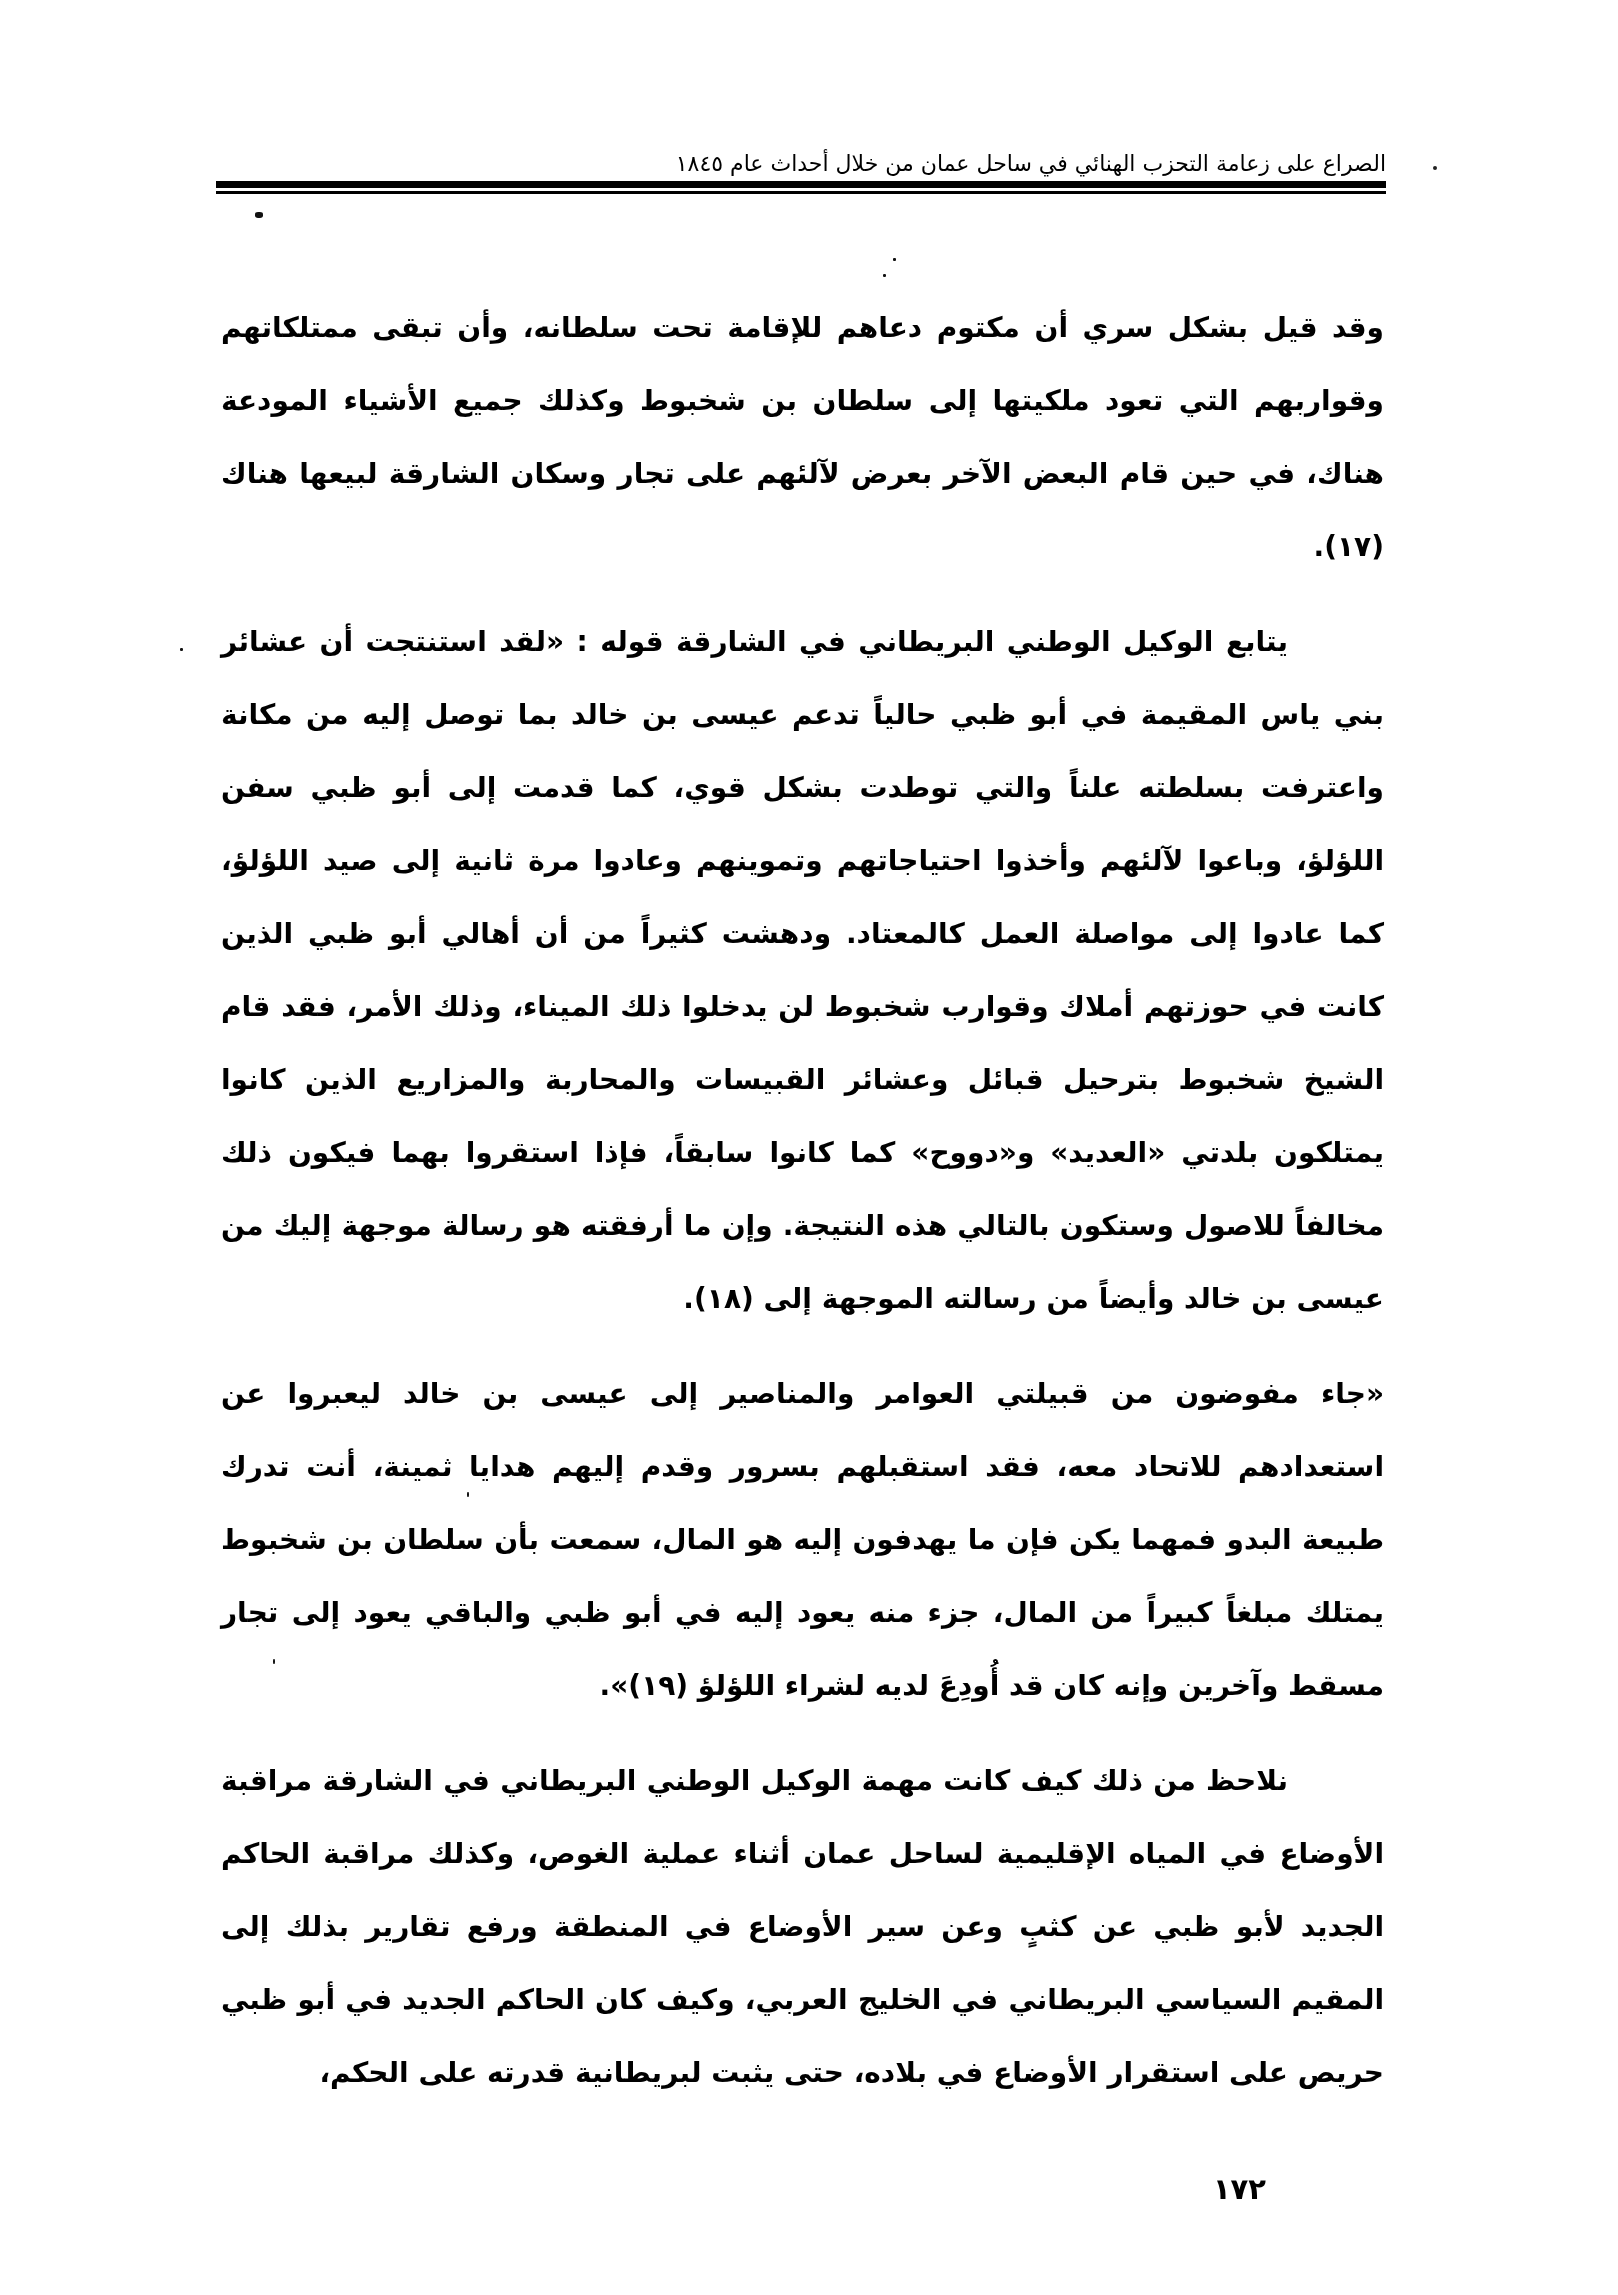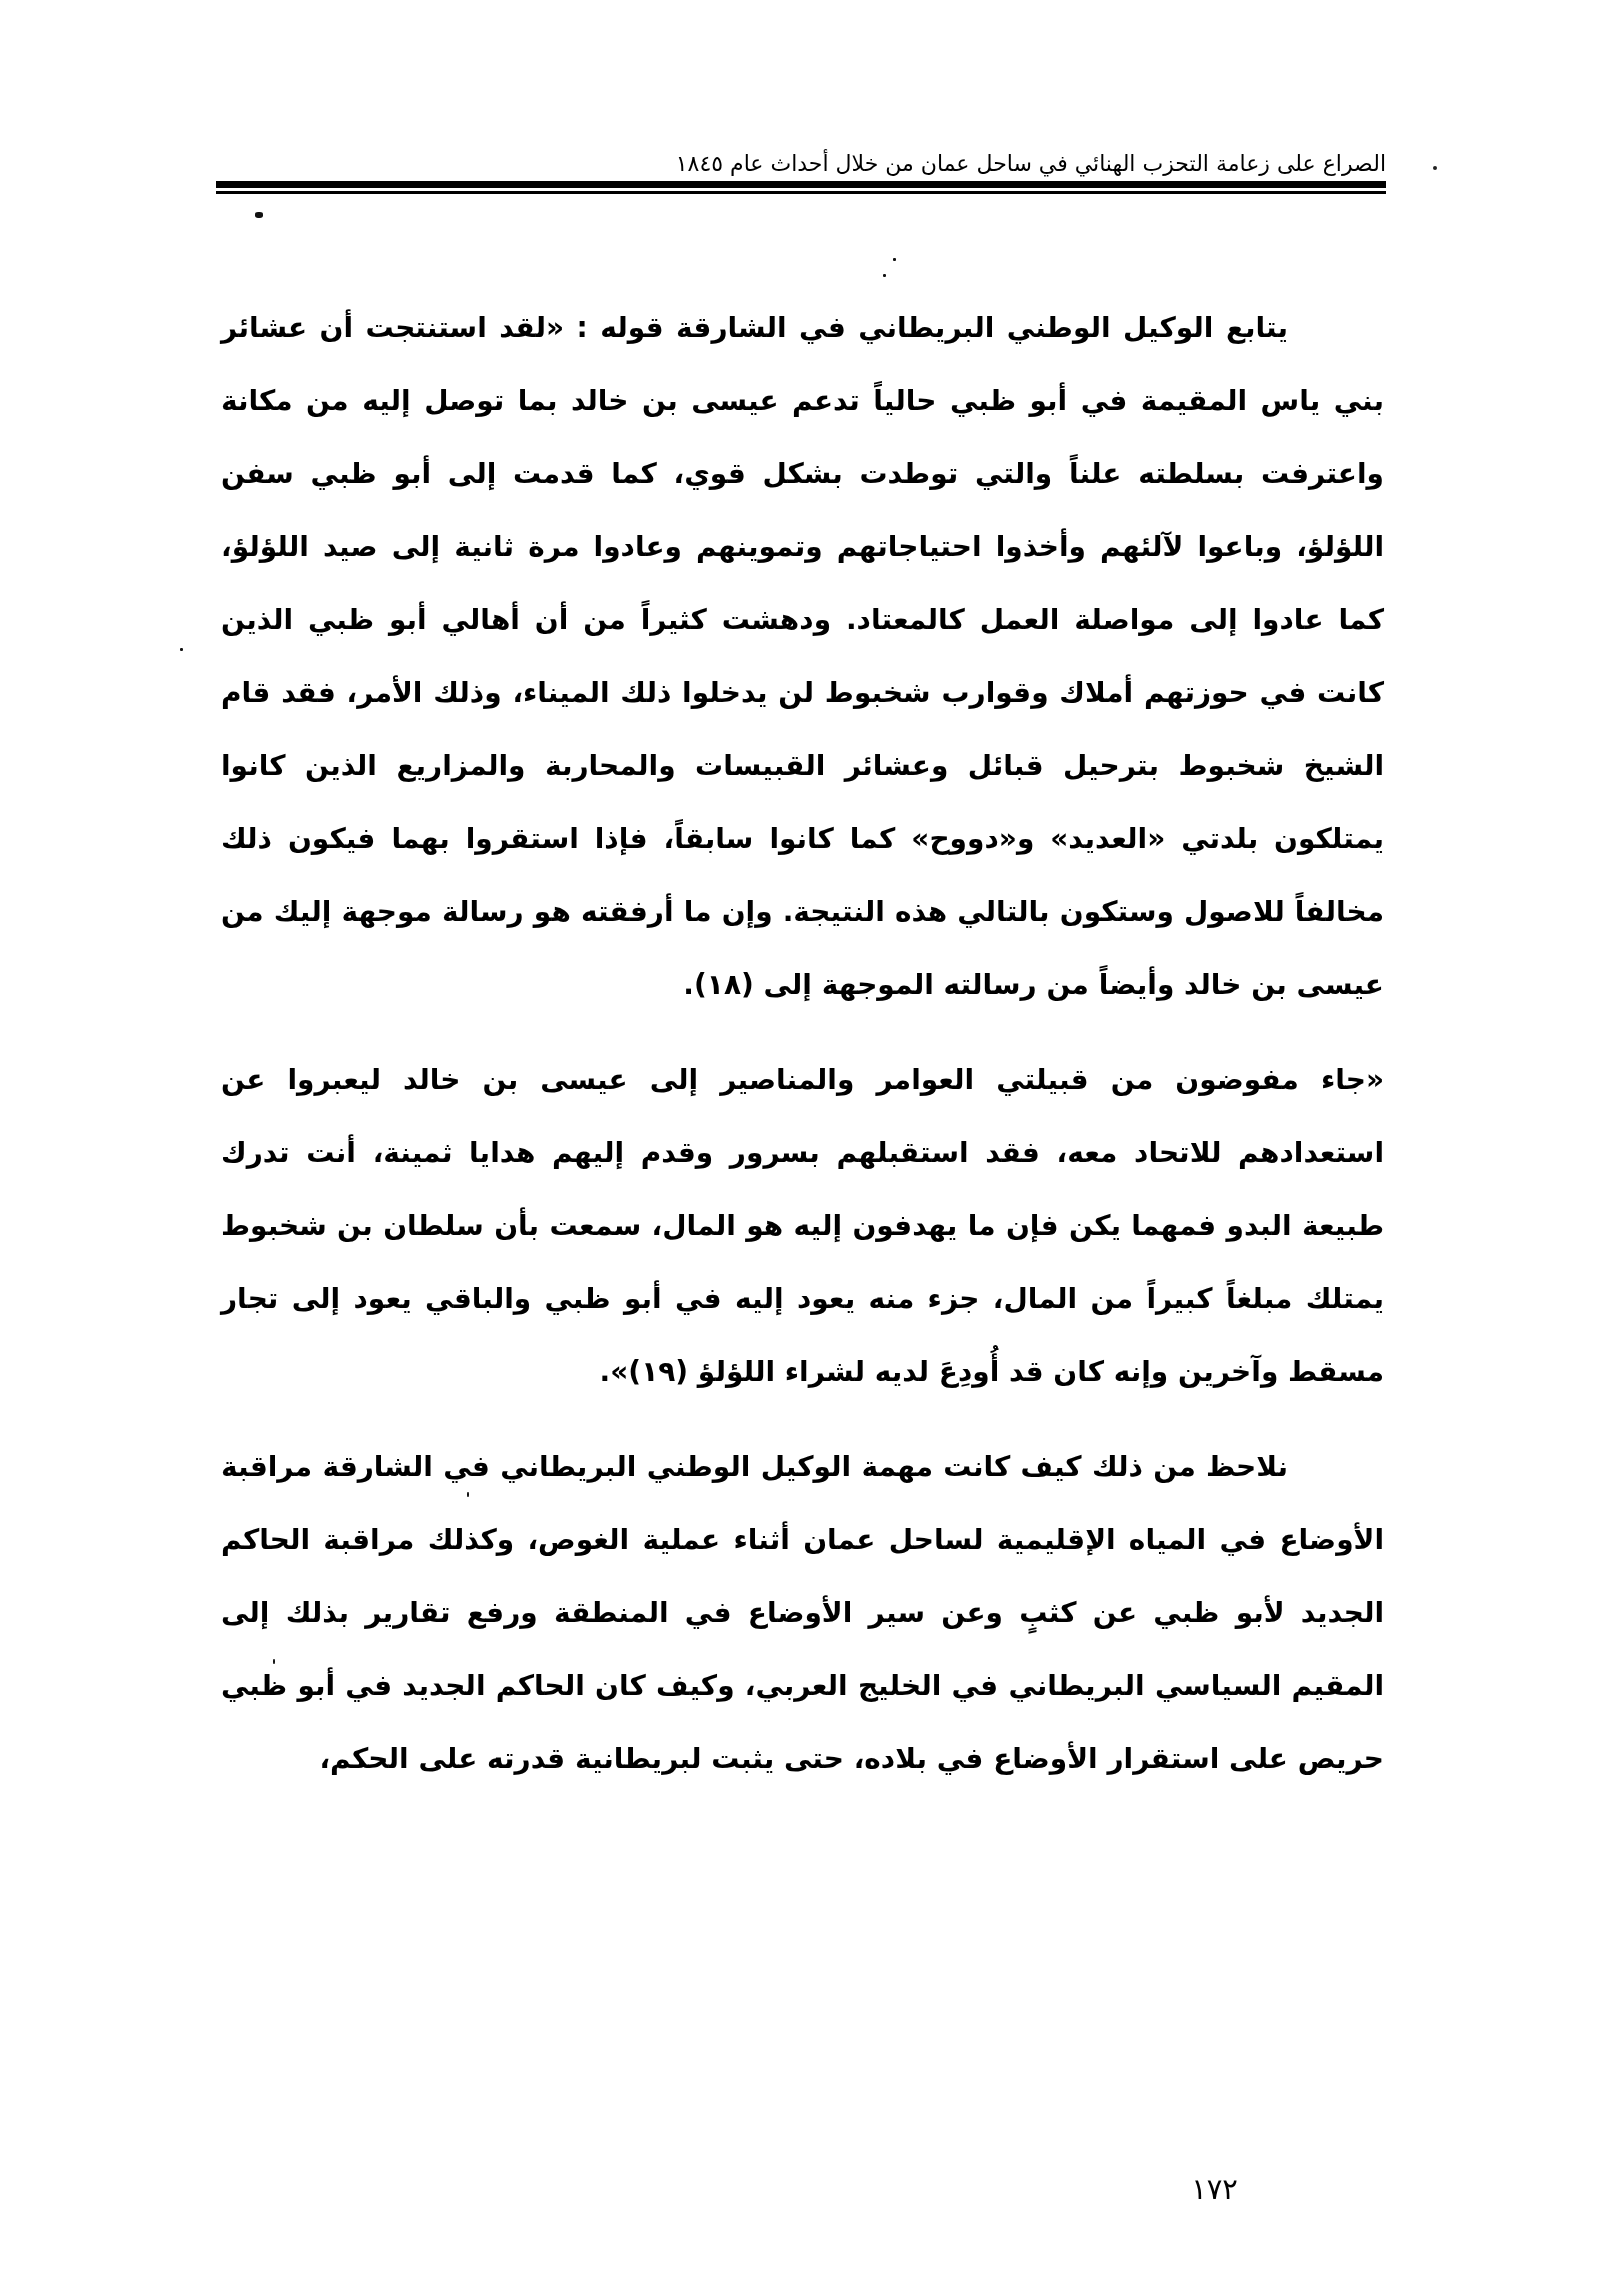--- a/index.html
+++ b/index.html
@@ -87,25 +87,24 @@
     text-indent: 96px;
   }
   .body-text p.quote {
     text-indent: 0;
   }
   .page-number {
     position: absolute;
     left: 1163px;
     top: 2172px;
     width: 103px;
-    text-align: center;
     direction: rtl;
     font-family: "DejaVu Sans", sans-serif;
     font-size: 29px;
-    font-weight: normal;
+    font-weight: bold;
     line-height: 34px;
   }
 </style>
 </head>
 <body>
 
 <div class="page">
 
   <div class="running-header">الصراع على زعامة التحزب الهنائي في ساحل عمان من خلال أحداث عام ١٨٤٥</div>
   <div class="header-rule-thick"></div>
@@ -113,20 +112,21 @@
   <div class="bullet-dot"></div>
 
   <div class="speck" style="left:255px;top:212px;width:7.7px;height:6px;"></div>
   <div class="speck" style="left:893px;top:258px;width:2.6px;height:2.6px;"></div>
   <div class="speck" style="left:883px;top:274px;width:2.6px;height:3.4px;"></div>
   <div class="speck" style="left:180px;top:648px;width:2.6px;height:3.4px;"></div>
   <div class="speck" style="left:467px;top:1492px;width:1.7px;height:5.1px;"></div>
   <div class="speck" style="left:273px;top:1659px;width:1.7px;height:5.1px;"></div>
 
   <div class="body-text">
+    <p class="plain">وقد قيل بشكل سري أن مكتوم دعاهم للإقامة تحت سلطانه، وأن تبقى ممتلكاتهم وقواربهم التي تعود ملكيتها إلى سلطان بن شخبوط وكذلك جميع الأشياء المودعة هناك، في حين قام البعض الآخر بعرض لآلئهم على تجار وسكان الشارقة لبيعها هناك (١٧).</p>
     <p class="indent">يتابع الوكيل الوطني البريطاني في الشارقة قوله : «لقد استنتجت أن عشائر بني ياس المقيمة في أبو ظبي حالياً تدعم عيسى بن خالد بما توصل إليه من مكانة واعترفت بسلطته علناً والتي توطدت بشكل قوي، كما قدمت إلى أبو ظبي سفن اللؤلؤ، وباعوا لآلئهم وأخذوا احتياجاتهم وتموينهم وعادوا مرة ثانية إلى صيد اللؤلؤ، كما عادوا إلى مواصلة العمل كالمعتاد. ودهشت كثيراً من أن أهالي أبو ظبي الذين كانت في حوزتهم أملاك وقوارب شخبوط لن يدخلوا ذلك الميناء، وذلك الأمر، فقد قام الشيخ شخبوط بترحيل قبائل وعشائر القبيسات والمحاربة والمزاريع الذين كانوا يمتلكون بلدتي «العديد» و«دووح» كما كانوا سابقاً، فإذا استقروا بهما فيكون ذلك مخالفاً للاصول وستكون بالتالي هذه النتيجة. وإن ما أرفقته هو رسالة موجهة إليك من عيسى بن خالد وأيضاً من رسالته الموجهة إلى (١٨).</p>
     <p class="quote">«جاء مفوضون من قبيلتي العوامر والمناصير إلى عيسى بن خالد ليعبروا عن استعدادهم للاتحاد معه، فقد استقبلهم بسرور وقدم إليهم هدايا ثمينة، أنت تدرك طبيعة البدو فمهما يكن فإن ما يهدفون إليه هو المال، سمعت بأن سلطان بن شخبوط يمتلك مبلغاً كبيراً من المال، جزء منه يعود إليه في أبو ظبي والباقي يعود إلى تجار مسقط وآخرين وإنه كان قد أُودِعَ لديه لشراء اللؤلؤ (١٩)».</p>
     <p class="indent">نلاحظ من ذلك كيف كانت مهمة الوكيل الوطني البريطاني في الشارقة مراقبة الأوضاع في المياه الإقليمية لساحل عمان أثناء عملية الغوص، وكذلك مراقبة الحاكم الجديد لأبو ظبي عن كثبٍ وعن سير الأوضاع في المنطقة ورفع تقارير بذلك إلى المقيم السياسي البريطاني في الخليج العربي، وكيف كان الحاكم الجديد في أبو ظبي حريص على استقرار الأوضاع في بلاده، حتى يثبت لبريطانية قدرته على الحكم،</p>
   </div>
 
   <div class="page-number">١٧٢</div>
 </div>
 
 
 </body></html>

